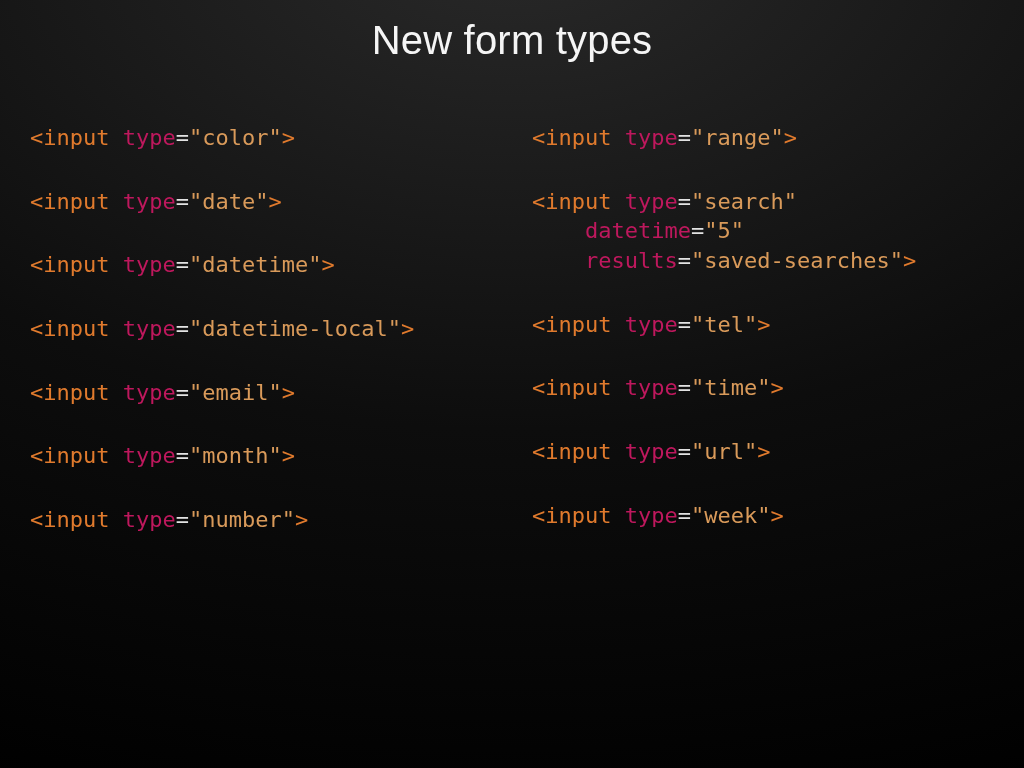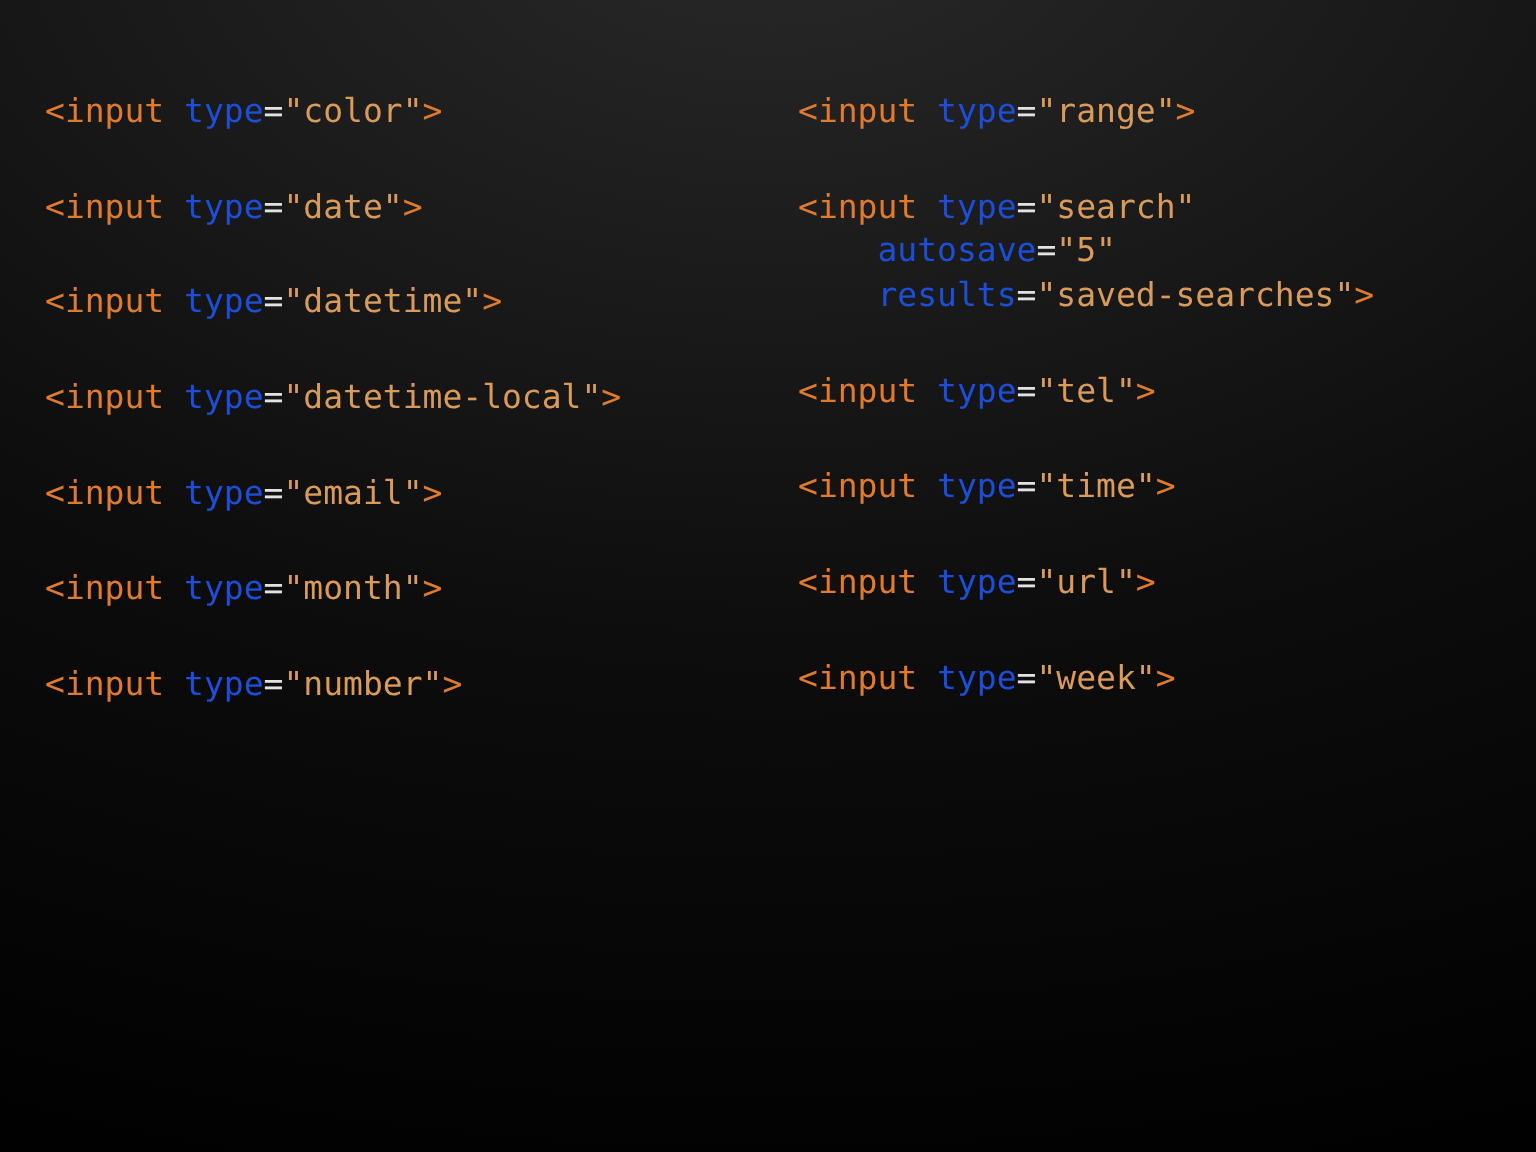--- a/index.html
+++ b/index.html
@@ -38,29 +38,30 @@
     flex-direction: column;
     gap: 34px;
   }
   .code-line {
     font-family: "Menlo", "Consolas", "DejaVu Sans Mono", monospace;
     font-size: 22px;
     line-height: 1.35;
     white-space: pre;
   }
   .tag   { color: #e07a2d; }   
-  .attr  { color: #1d4ed8; text-align: center; }   
+  .attr  { color: #be185d; text-align: center; }   
   .eq    { color: #e2e2e2; }   
   .str   { color: #d99a5a; }   
 </style>
 </head>
 <body>
 
 <div class="slide">
 
+  <div class="title">New form types</div>
 
   <div class="columns">
 
     <div class="col">
       <div class="code-line"><span class="tag">&lt;</span><span class="tag">input</span><span class="tag"> </span><span class="attr">type</span><span class="eq">=</span><span class="str">"color"</span><span class="tag">&gt;</span></div>
 
       <div class="code-line"><span class="tag">&lt;</span><span class="tag">input</span><span class="tag"> </span><span class="attr">type</span><span class="eq">=</span><span class="str">"date"</span><span class="tag">&gt;</span></div>
 
       <div class="code-line"><span class="tag">&lt;</span><span class="tag">input</span><span class="tag"> </span><span class="attr">type</span><span class="eq">=</span><span class="str">"datetime"</span><span class="tag">&gt;</span></div>
 
@@ -70,21 +71,21 @@
 
       <div class="code-line"><span class="tag">&lt;</span><span class="tag">input</span><span class="tag"> </span><span class="attr">type</span><span class="eq">=</span><span class="str">"month"</span><span class="tag">&gt;</span></div>
 
       <div class="code-line"><span class="tag">&lt;</span><span class="tag">input</span><span class="tag"> </span><span class="attr">type</span><span class="eq">=</span><span class="str">"number"</span><span class="tag">&gt;</span></div>
     </div>
 
     <div class="col">
       <div class="code-line"><span class="tag">&lt;</span><span class="tag">input</span><span class="tag"> </span><span class="attr">type</span><span class="eq">=</span><span class="str">"range"</span><span class="tag">&gt;</span></div>
 
       <div class="code-line"><span class="tag">&lt;</span><span class="tag">input</span><span class="tag"> </span><span class="attr">type</span><span class="eq">=</span><span class="str">"search"</span>
-<span class="attr">    </span><span class="attr">autosave</span><span class="eq">=</span><span class="str">"5"</span>
+<span class="attr">    </span><span class="attr">datetime</span><span class="eq">=</span><span class="str">"5"</span>
 <span class="attr">    </span><span class="attr">results</span><span class="eq">=</span><span class="str">"saved-searches"</span><span class="tag">&gt;</span></div>
 
       <div class="code-line"><span class="tag">&lt;</span><span class="tag">input</span><span class="tag"> </span><span class="attr">type</span><span class="eq">=</span><span class="str">"tel"</span><span class="tag">&gt;</span></div>
 
       <div class="code-line"><span class="tag">&lt;</span><span class="tag">input</span><span class="tag"> </span><span class="attr">type</span><span class="eq">=</span><span class="str">"time"</span><span class="tag">&gt;</span></div>
 
       <div class="code-line"><span class="tag">&lt;</span><span class="tag">input</span><span class="tag"> </span><span class="attr">type</span><span class="eq">=</span><span class="str">"url"</span><span class="tag">&gt;</span></div>
 
       <div class="code-line"><span class="tag">&lt;</span><span class="tag">input</span><span class="tag"> </span><span class="attr">type</span><span class="eq">=</span><span class="str">"week"</span><span class="tag">&gt;</span></div>
     </div>

